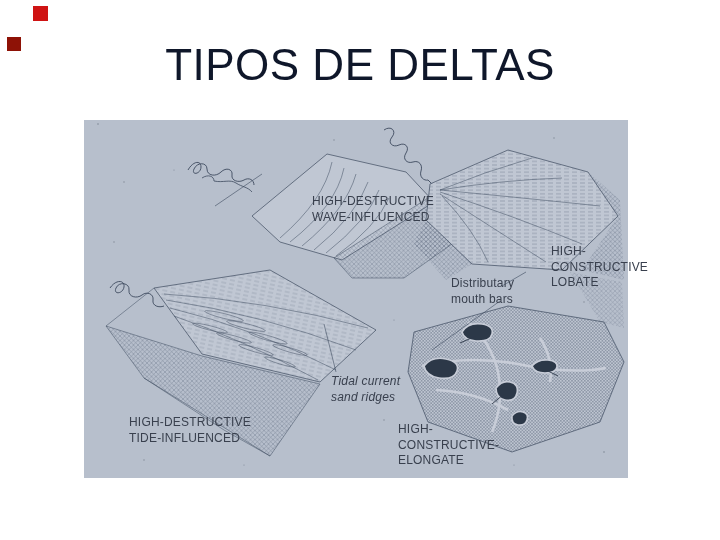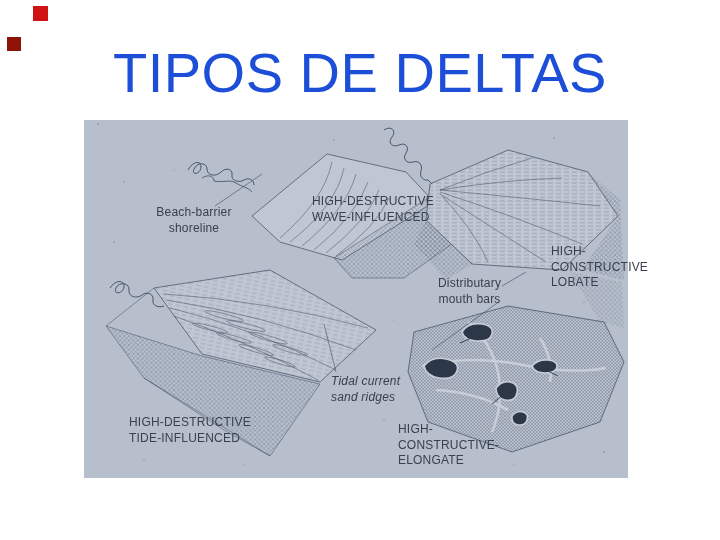--- a/index.html
+++ b/index.html
@@ -4,33 +4,33 @@
 <style>
   html,body{margin:0;padding:0;background:#ffffff;}
   .stage{position:relative;width:720px;height:540px;background:#ffffff;overflow:hidden;
          font-family:"Liberation Sans",sans-serif;}
   
   .decor-sq{position:absolute;}
   .decor-sq.top{left:33px;top:6px;width:15px;height:15px;background:#cf1313;}
   .decor-sq.left{left:7px;top:37px;width:14px;height:14px;background:#8e1206;}
   
   .slide-title{position:absolute;left:0;right:0;top:40px;text-align:center;
-               font-size:56px;font-weight:400;color:#1d4ed8;letter-spacing:0.5px;
+               font-size:44px;font-weight:400;color:#0f172a;letter-spacing:0.5px;
                font-family:"Liberation Sans",sans-serif;}
   
   .figure{position:absolute;left:84px;top:120px;width:544px;height:358px;
           background:#b7bfcc;box-shadow:inset 0 0 40px rgba(255,255,255,0.25);}
   .figure svg{position:absolute;left:0;top:0;}
   .fig-label{position:absolute;font-family:"Liberation Sans",sans-serif;
              font-size:12px;line-height:1.3;color:#39404e;letter-spacing:0.2px;
              white-space:pre-line;}
   .lbl-beach{left:60px;top:85px;width:100px;text-align:center;}
   .lbl-wave{left:228px;top:74px;}
   .lbl-lobate{left:467px;top:124px;}
-  .lbl-distributary{left:354px;top:156px;text-align:center;}
+  .lbl-distributary{left:367px;top:156px;}
   .lbl-tidal{left:247px;top:254px;font-style:italic;}
   .lbl-tide{left:45px;top:295px;}
   .lbl-elongate{left:314px;top:302px;}
 </style>
 </head>
 <body>
 
 <div class="stage">
 
   <div class="decor-sq top"></div>
@@ -151,22 +151,20 @@
       </g>
 
       <g stroke="#3d4a5e" stroke-width="0.6" fill="none">
         <path d="M131,86 L178,54"></path>
         <path d="M252,252 L240,204"></path>
         <path d="M418,166 L442,152"></path>
         <path d="M416,181 L348,230"></path>
       </g>
     </svg>
 
-    <div class="fig-label lbl-beach">Beach-barrier
-shoreline</div>
     <div class="fig-label lbl-wave">HIGH-DESTRUCTIVE
 WAVE-INFLUENCED</div>
     <div class="fig-label lbl-lobate">HIGH-
 CONSTRUCTIVE
 LOBATE</div>
     <div class="fig-label lbl-distributary">Distributary
 mouth bars</div>
     <div class="fig-label lbl-tidal">Tidal current
 sand ridges</div>
     <div class="fig-label lbl-tide">HIGH-DESTRUCTIVE

